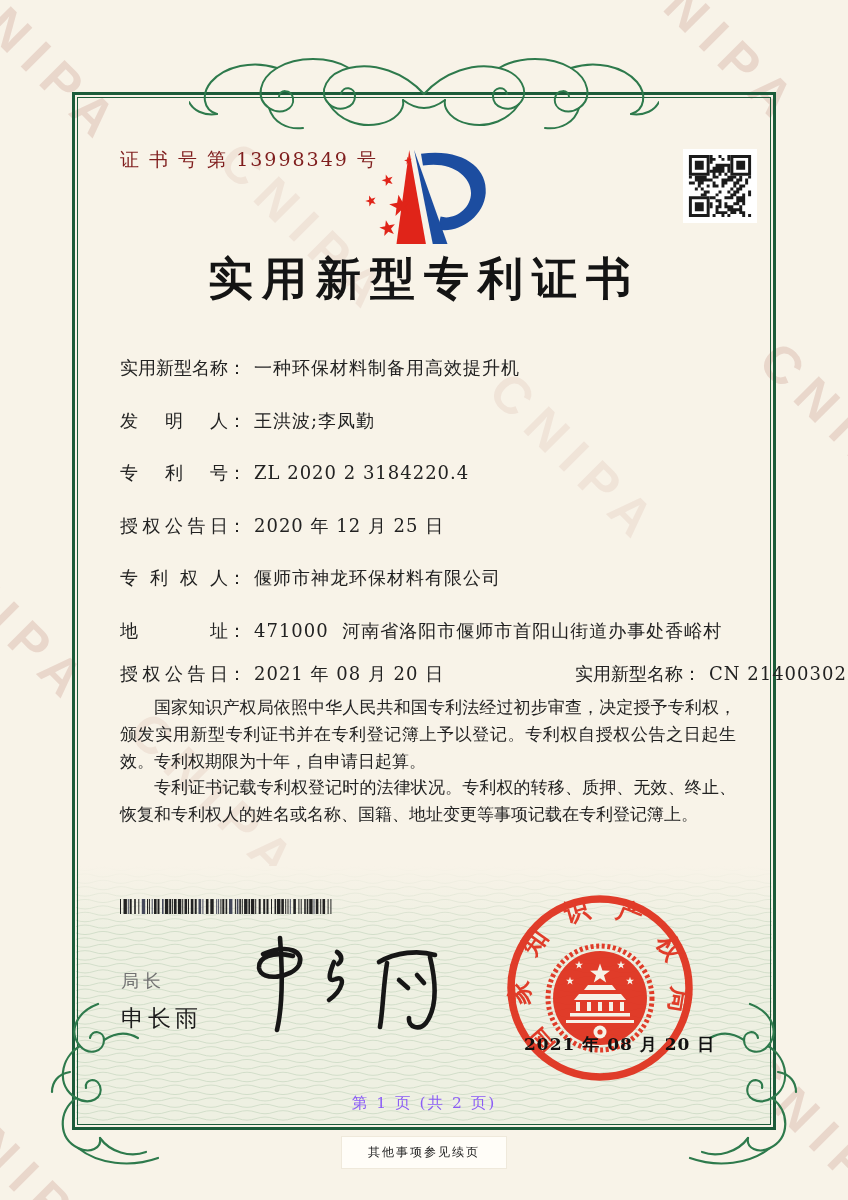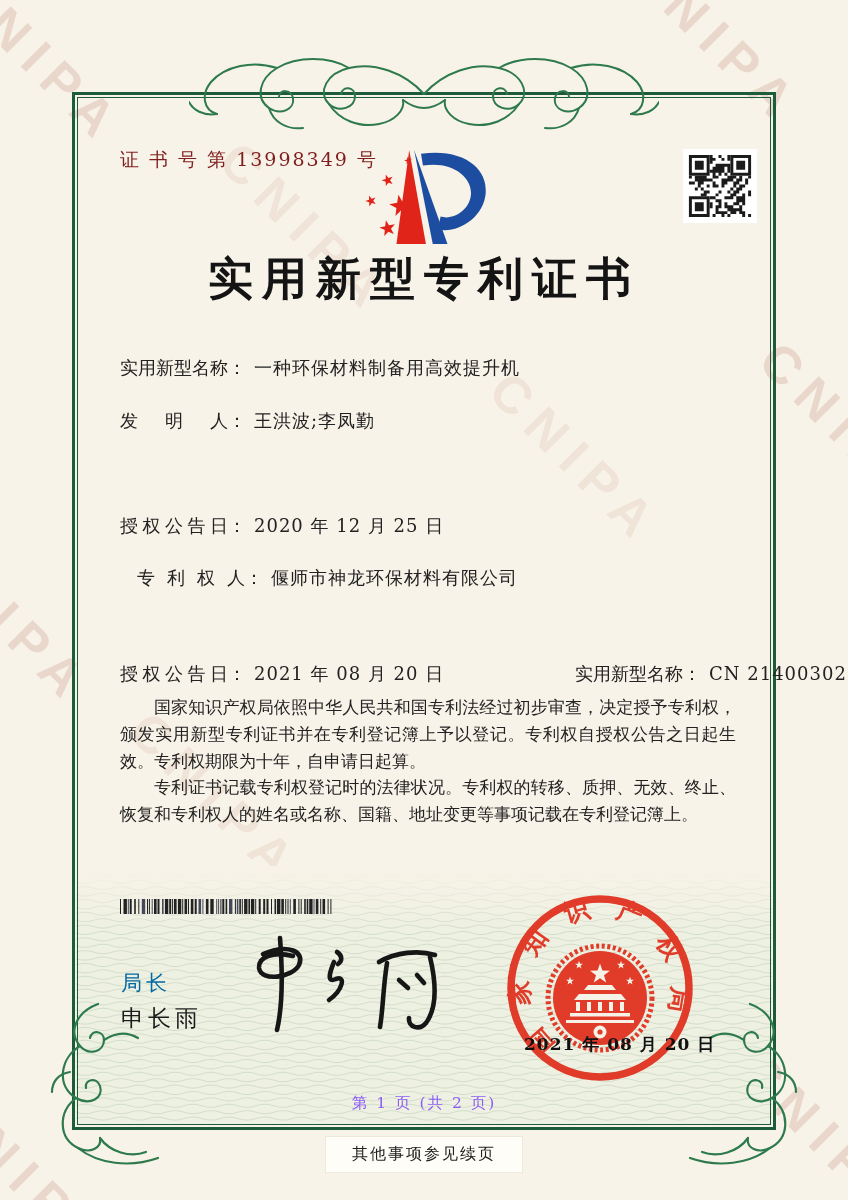--- a/index.html
+++ b/index.html
@@ -24,29 +24,29 @@
   .title{position:absolute;left:0;top:249px;width:848px;text-align:center;
         font-size:45px;font-weight:bold;letter-spacing:9px;color:#141414;}
   .frow{position:absolute;left:120px;font-size:18px;color:#222;white-space:nowrap;}
   .flabel{display:inline-block;width:108px;text-align:justify;text-align-last:justify;vertical-align:bottom;}
   .fcolon{display:inline-block;margin-right:8px;}
   .fvalue{white-space:pre;letter-spacing:1px;}
   .grant-no{position:absolute;left:455px;top:0;}
   .paras{position:absolute;left:120px;top:694px;width:616px;font-size:17px;
         line-height:26.8px;text-align:justify;color:#222;}
   .paras p{margin:0;text-indent:2em;}
-  .sig-title{position:absolute;left:121px;top:969px;font-size:21px;letter-spacing:4px;color:#0369a1;}
+  .sig-title{position:absolute;left:121px;top:969px;font-size:18px;letter-spacing:4px;color:#737373;}
   .sig-name{position:absolute;left:121px;top:1003px;font-size:23px;letter-spacing:4px;color:#1c1c1c;}
   .seal-wrap{position:absolute;left:500px;top:888px;width:200px;height:200px;}
   .seal-date{position:absolute;left:524px;top:1033px;width:200px;font-size:17px;
         font-weight:bold;color:#111;letter-spacing:1px;white-space:pre;}
   .page-info{position:absolute;left:0;top:1093px;width:848px;text-align:center;
         font-size:15.5px;letter-spacing:2px;color:#8b5cf6;}
   .footer-note{position:absolute;left:50%;top:1136px;transform:translateX(-50%);
-        background:#fffdf8;border:1px solid #efe9db;padding:7px 26px;font-size:16px;
+        background:#fffdf8;border:1px solid #efe9db;padding:7px 26px;font-size:12px;
         letter-spacing:2px;color:#222;white-space:nowrap;}
   .abs{position:absolute;}
   svg{display:block;}
 </style>
 </head>
 <body>
 
 <div class="page">
 
   <div class="watermark" style="left:-18px;top:-40px;">CNIPA</div>
@@ -168,25 +168,31 @@
     </svg>
 
   <div class="title">实用新型专利证书</div>
 
   <div class="frow" style="top:356px;">
     <span class="flabel">实用新型名称</span><span class="fcolon">：</span><span class="fvalue">一种环保材料制备用高效提升机</span>
   </div>
   <div class="frow" style="top:409px;">
     <span class="flabel">发明人</span><span class="fcolon">：</span><span class="fvalue">王洪波;李凤勤</span>
   </div>
+  <div class="frow" style="top:461px;">
+    <span class="flabel">专利号</span><span class="fcolon">：</span><span class="fvalue">ZL 2020 2 3184220.4</span>
+  </div>
   <div class="frow" style="top:514px;">
     <span class="flabel">授权公告日</span><span class="fcolon">：</span><span class="fvalue">2020 年 12 月 25 日</span>
   </div>
-  <div class="frow" style="top:566px;margin-left:17px;">
+  <div class="frow" style="top:566px;">
     <span class="flabel">专利权人</span><span class="fcolon">：</span><span class="fvalue">偃师市神龙环保材料有限公司</span>
+  </div>
+  <div class="frow" style="top:619px;">
+    <span class="flabel">地址</span><span class="fcolon">：</span><span class="fvalue">471000  河南省洛阳市偃师市首阳山街道办事处香峪村</span>
   </div>
 
   <div class="frow" style="top:662px;width:640px;">
     <span class="flabel">授权公告日</span><span class="fcolon">：</span><span class="fvalue">2021 年 08 月 20 日</span>
     <span class="grant-no"><span>实用新型名称</span><span class="fcolon">：</span><span class="fvalue">CN 214003022 U</span></span>
   </div>
 
   <div class="paras">
     <p>国家知识产权局依照中华人民共和国专利法经过初步审查，决定授予专利权，颁发实用新型专利证书并在专利登记簿上予以登记。专利权自授权公告之日起生效。专利权期限为十年，自申请日起算。</p>
     <p>专利证书记载专利权登记时的法律状况。专利权的转移、质押、无效、终止、恢复和专利权人的姓名或名称、国籍、地址变更等事项记载在专利登记簿上。</p>

